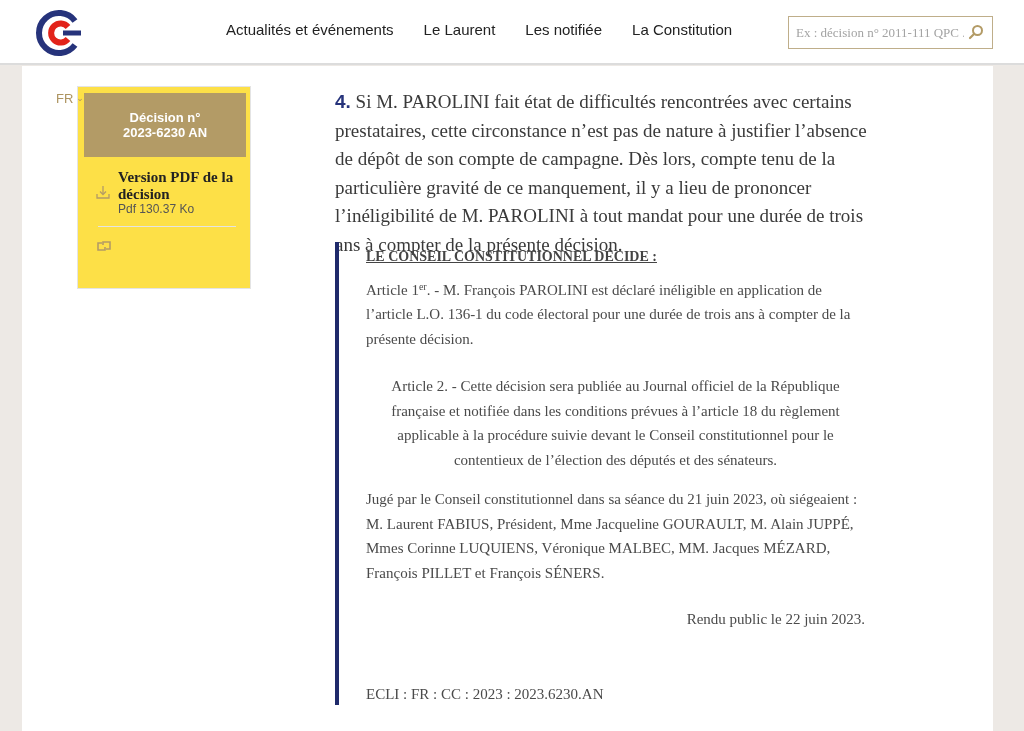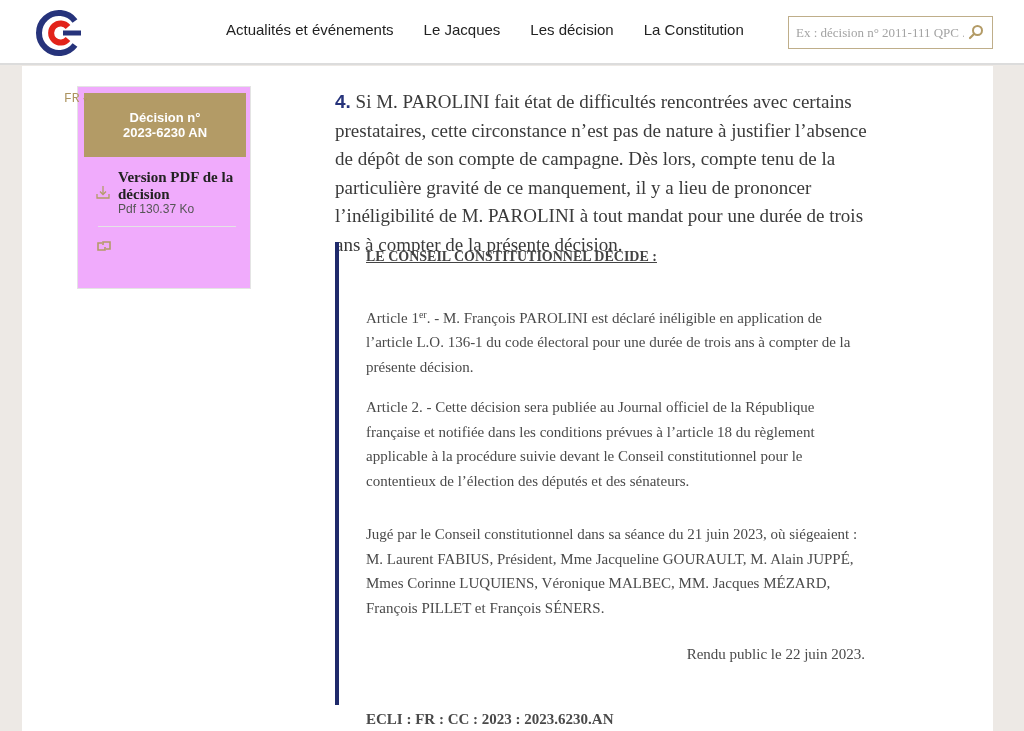--- a/index.html
+++ b/index.html
@@ -40,27 +40,27 @@
     }
     .search input::placeholder { color: #a3a3a3; }
     .search-icon { position: absolute; right: 8px; top: 7px; width: 16px; height: 16px; }
 
     .page {
       position: absolute; left: 22px; top: 66px; width: 971px; height: 665px;
       background: #ffffff;
     }
     .lang {
       position: absolute; left: 34px; top: 25px;
-      font-family: Liberation Mono, monospace; font-size: 13px;
-      color: #ad9460; cursor: pointer; display: flex; align-items: center; margin-left: 8px;
+      font-family: Liberation Sans, sans-serif; font-size: 13px;
+      color: #ad9460; cursor: pointer; display: flex; align-items: center;
     }
     .lang .chev { font-size: 9px; margin-left: 3px; margin-top: -2px; }
     .sidecard {
       position: absolute; left: 55px; top: 20px; width: 174px; height: 203px;
-      border: 1px solid #e4e4e4; background: #f0abfc;
+      border: 1px solid #e4e4e4; background: #fde047;
     }
     .sidecard-head {
       position: absolute; left: 6px; top: 6px; width: 162px; height: 64px;
       background: #b39b66; color: #fff;
       font-family: "Liberation Sans", sans-serif; font-size: 13px; font-weight: bold;
       text-align: center; display: flex; flex-direction: column; justify-content: center;
       line-height: 15px;
     }
     .side-link {
       position: absolute; left: 18px; display: flex; cursor: pointer; justify-content: space-between;
@@ -84,40 +84,40 @@
     }
     .para4 .num { color: #26337b; font-weight: bold; font-family: "Liberation Sans", sans-serif; }
 
     .decision {
       position: absolute; left: 313px; top: 176px; width: 530px; height: 463px;
       border-left: 4px solid #1f2a6b;
       padding-left: 27px;
     }
     .decision p { font-size: 15px; line-height: 24.5px; color: #4a4a4a; }
     .decide-title { font-weight: bold; font-size: 14px !important; color: #444 !important; margin-top: 3px; text-decoration: underline; }
-    .art1 { margin-top: 36px; }
-    .art2 { margin-top: 16px; }
-    .juge { margin-top: 29px; font-family: Liberation Serif, serif; }
+    .art1 { margin-top: 8px; }
+    .art2 { margin-top: 23px; text-align: center; }
+    .juge { margin-top: 15px; font-family: Liberation Serif, serif; }
     .rendu { margin-top: 22px; text-align: right; }
-    .ecli { margin-top: 40px; font-weight: bold; }
+    .ecli { margin-top: 50px; }
     sup { font-size: 10px; vertical-align: 5px; line-height: 0; }
   </style>
 </head>
 <body>
 
 <div class="header">
   <svg class="logo" viewBox="0 0 48 48">
     <path d="M40 12 A20 20 0 1 0 40 36" fill="none" stroke="#26337b" stroke-width="6"></path>
     <path d="M33 18 A9.5 9.5 0 1 0 33 30" fill="none" stroke="#e2231a" stroke-width="6"></path>
     <rect x="28" y="21.5" width="18" height="5" fill="#26337b"></rect>
   </svg>
   <nav class="nav">
     <span class="nav-item">Actualités et événements</span>
-    <span class="nav-item">Le Jacques</span>
-    <span class="nav-item">Les décision</span>
+    <span class="nav-item">Le Laurent</span>
+    <span class="nav-item">Les notifiée</span>
     <span class="nav-item">La Constitution</span>
   </nav>
   <div class="search">
     <input type="text" placeholder="Ex : décision n° 2011-111 QPC ..." style="">
     <svg class="search-icon" viewBox="0 0 16 16">
       <circle cx="9.5" cy="6.5" r="4.5" fill="none" stroke="#b39b66" stroke-width="2"></circle>
       <line x1="6.3" y1="9.7" x2="2" y2="14" stroke="#b39b66" stroke-width="2.2" stroke-linecap="round"></line>
     </svg>
   </div>
 </div>

